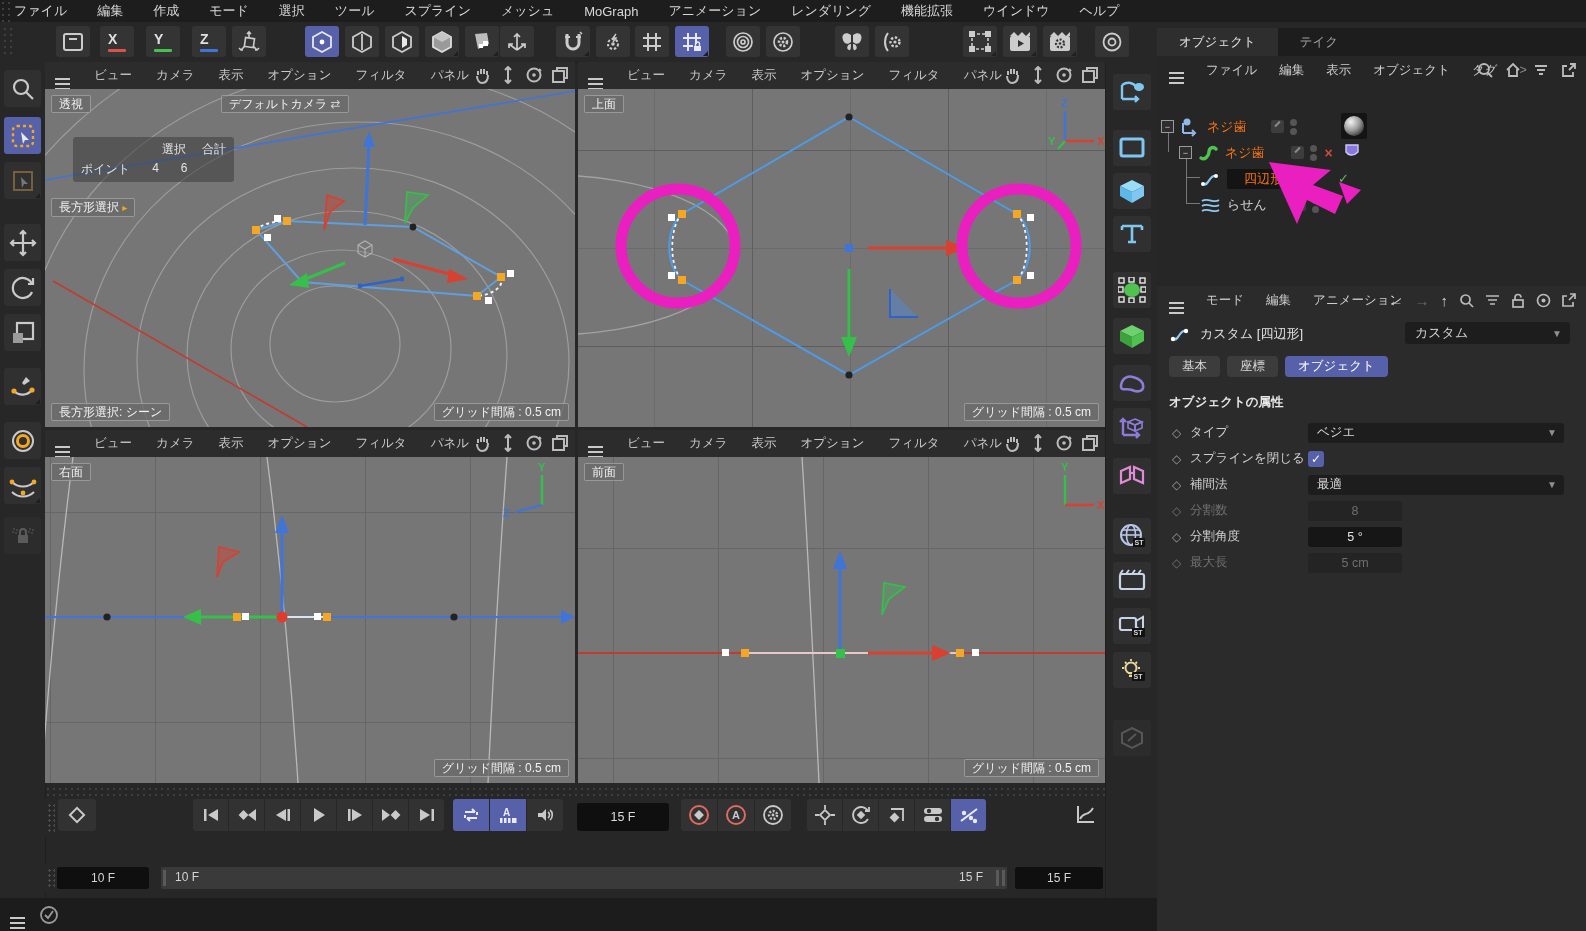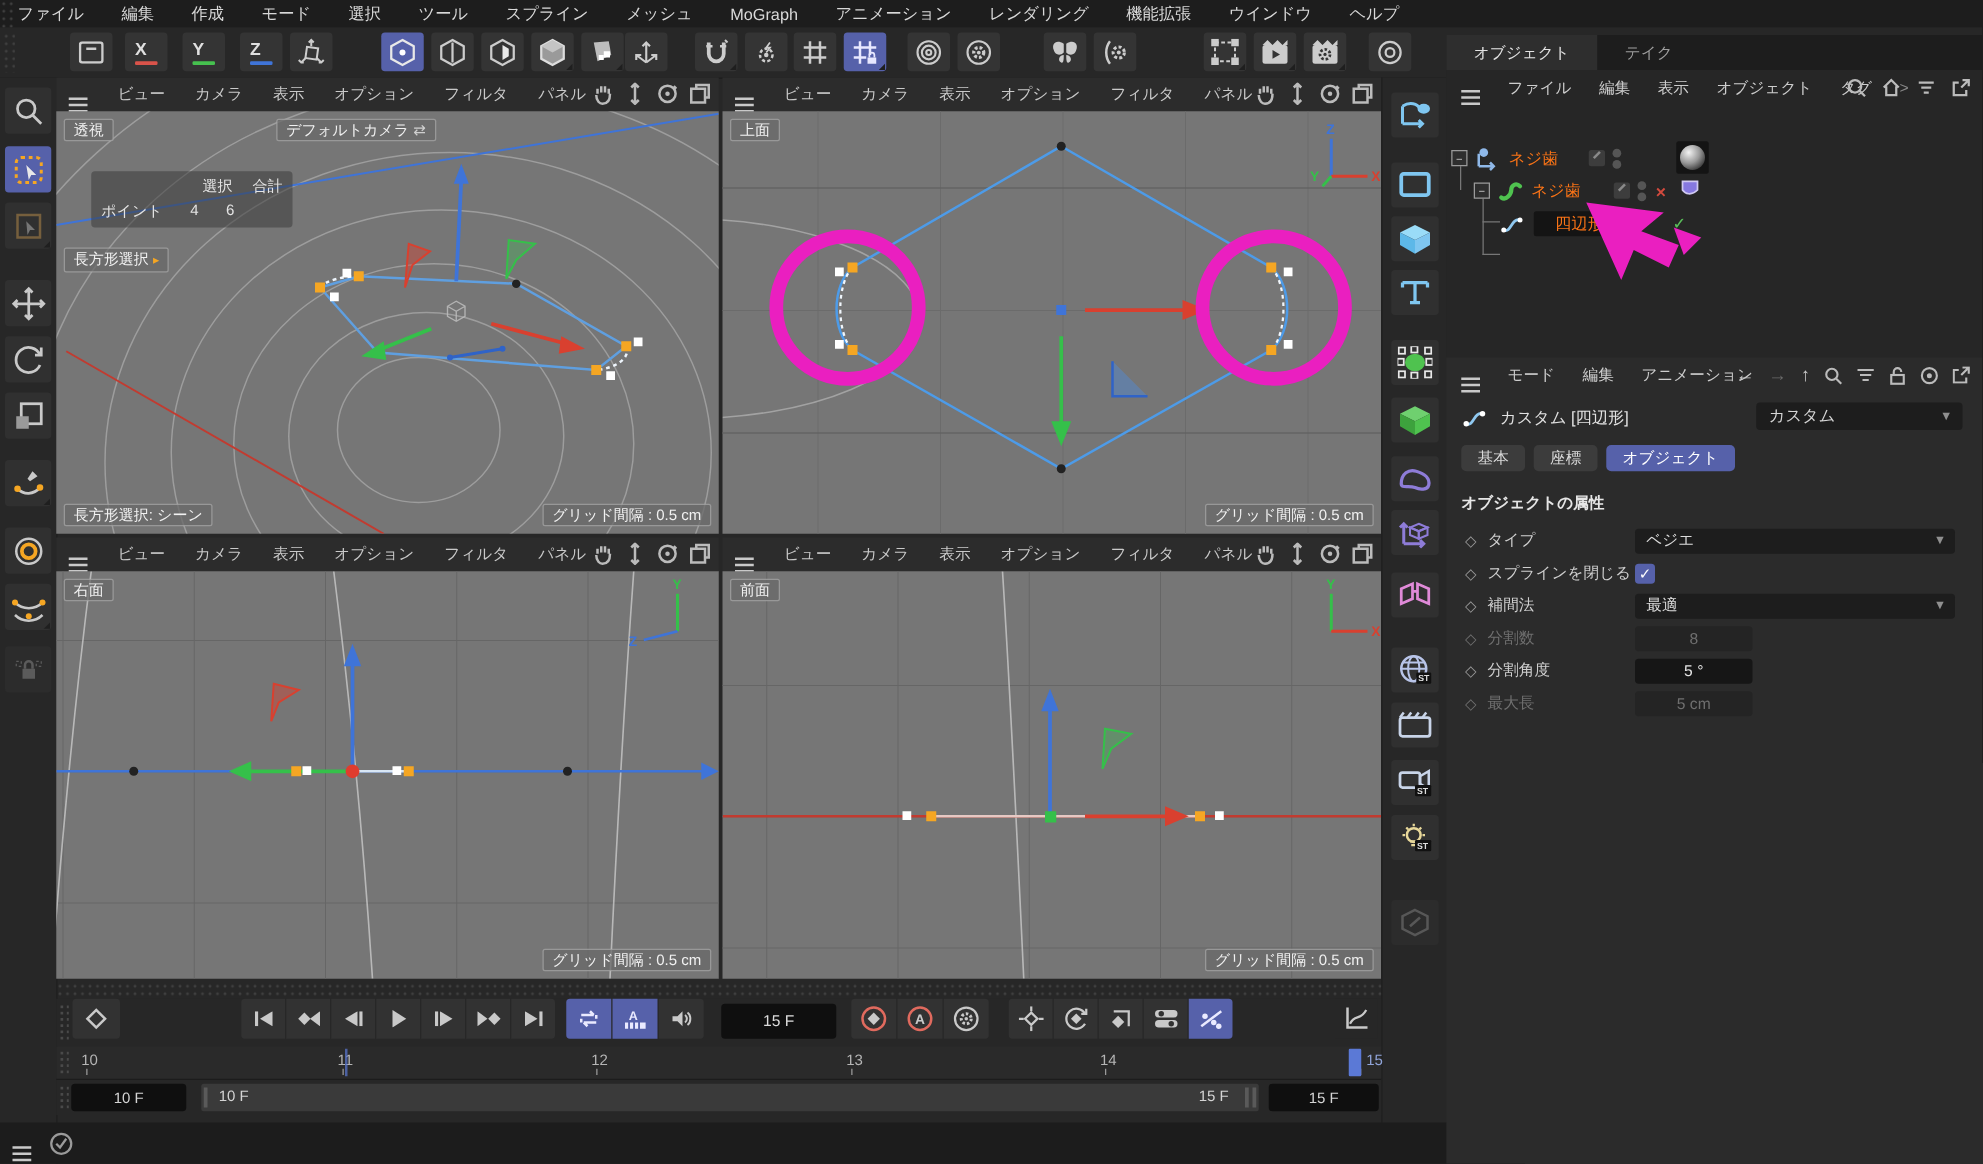--- a/index.html
+++ b/index.html
@@ -764,20 +764,32 @@
       <div class="treerow" style="left:42px;top:110px;width:380px">
         <svg width="22" height="20">
             <path d="M4 15 C10 18 10 5 17 7" stroke="#8fc8f0" stroke-width="2.2" fill="none"></path>
             <circle cx="4" cy="15" r="2" fill="#fff"></circle>
             <circle cx="17" cy="7" r="2" fill="#fff"></circle>
           </svg>
         <span style="margin-left:6px;background:#141414;padding:1px 17px;border-radius:2px;color:#f97316">四辺形</span>
         <span class="chk" style="margin-left:38px">✓</span>
       </div>
 
+      <div class="treerow" style="left:42px;top:136px;width:380px">
+        <svg width="22" height="20">
+            <path d="M3 6 C9 2 15 9 20 5 M3 11 C9 7 15 14 20 10 M3 16 C9 12 15 19 20 15" stroke="#8fc8f0" stroke-width="1.8" fill="none"></path>
+          </svg>
+        <span style="margin-left:6px;color:#d4d4d4">らせん</span>
+        <span style="margin-left:26px" class="pencilbox"></span>
+        <span class="dotpair">
+            <i></i>
+            <i></i>
+          </span>
+        <span class="chk" style="margin-left:8px">✓</span>
+      </div>
 
       <svg class="abs" style="left:108px;top:104px;pointer-events:none" width="100" height="72">
         <path d="M4 2 L32 64 L42 40 L70 54 L78 36 L48 25 L66 10 Z" fill="#ea1fc0"></path>
         <polygon points="96,30 74,22 82,44" fill="#ea1fc0"></polygon>
       </svg>
     </div>
 
     <div style="position:absolute;top:258px;left:0;width:429px;height:645px;background:#2b2b2b">
       <div class="pmenu" style="top:0">
         <span><span class="hamb"></span></span>
@@ -1000,37 +1012,20 @@
         </svg>
       </div>
     <div class="tlbtn" style="left:1023px;width:34px;border-rad us:3px;background:#272727">
         <svg width="20" height="20">
           <path d="M3 1 L3 17 L19 17" stroke="#c9c9c9" stroke-width="2" fill="none"></path>
           <path d="M5 14 C9 6 13 12 18 3" stroke="#c9c9c9" stroke-width="1.8" fill="none"></path>
         </svg>
       </div>
   </div>
 
-  <div class="abs" style="left:45px;top:837px;width:1060px;height:26px;background:#2a2a2a;border-bottom:1px solid #1c1c1c;font-size:12px;color:#b5b5b5">
-    <div class="abs gripv" style="left:2px;top:3px;width:8px;height:20px"></div>
-    <span class="abs" style="left:20px;top:4px">10</span>
-    <span class="abs" style="left:225px;top:4px">11</span>
-    <span class="abs" style="left:428px;top:4px">12</span>
-    <span class="abs" style="left:632px;top:4px">13</span>
-    <span class="abs" style="left:835px;top:4px">14</span>
-    <span class="abs" style="left:1048px;top:4px;color:#8fa3d8">15</span>
-    <div class="tick" style="left:24px"></div>
-      <div class="tick" style="left:229px"></div>
-      <div class="tick" style="left:432px"></div>
-    <div class="tick" style="left:636px"></div>
-      <div class="tick" style="left:839px"></div>
-      <div class="tick" style="left:1043px"></div>
-    <div class="abs" style="left:231px;top:2px;width:2px;height:22px;background:#5b79d6;opacity:.7"></div>
-    <div class="abs" style="left:1034px;top:2px;width:10px;height:22px;background:#5b79d6;border-radius:1px"></div>
-  </div>
 
   <div class="abs" style="left:45px;top:864px;width:1060px;height:28px;background:#272727;font-size:12px">
     <div class="abs gripv" style="left:2px;top:4px;width:8px;height:20px"></div>
     <div class="abs" style="left:12px;top:3px;width:92px;height:22px;background:#0f0f0f;border-radius:3px;display:flex;align-items:center;justify-content:center;color:#d4d4d4">
         <span>10 F</span>
       </div>
     <div class="abs" style="left:116px;top:3px;width:846px;height:22px;background:#3a3a3a;border-radius:2px;color:#d4d4d4">
       <span class="abs" style="left:2px;top:3px;width:3px;height:16px;background:#5a5a5a"></span>
       <span class="abs" style="left:14px;top:3px">10 F</span>
       <span class="abs" style="right:24px;top:3px">15 F</span>

